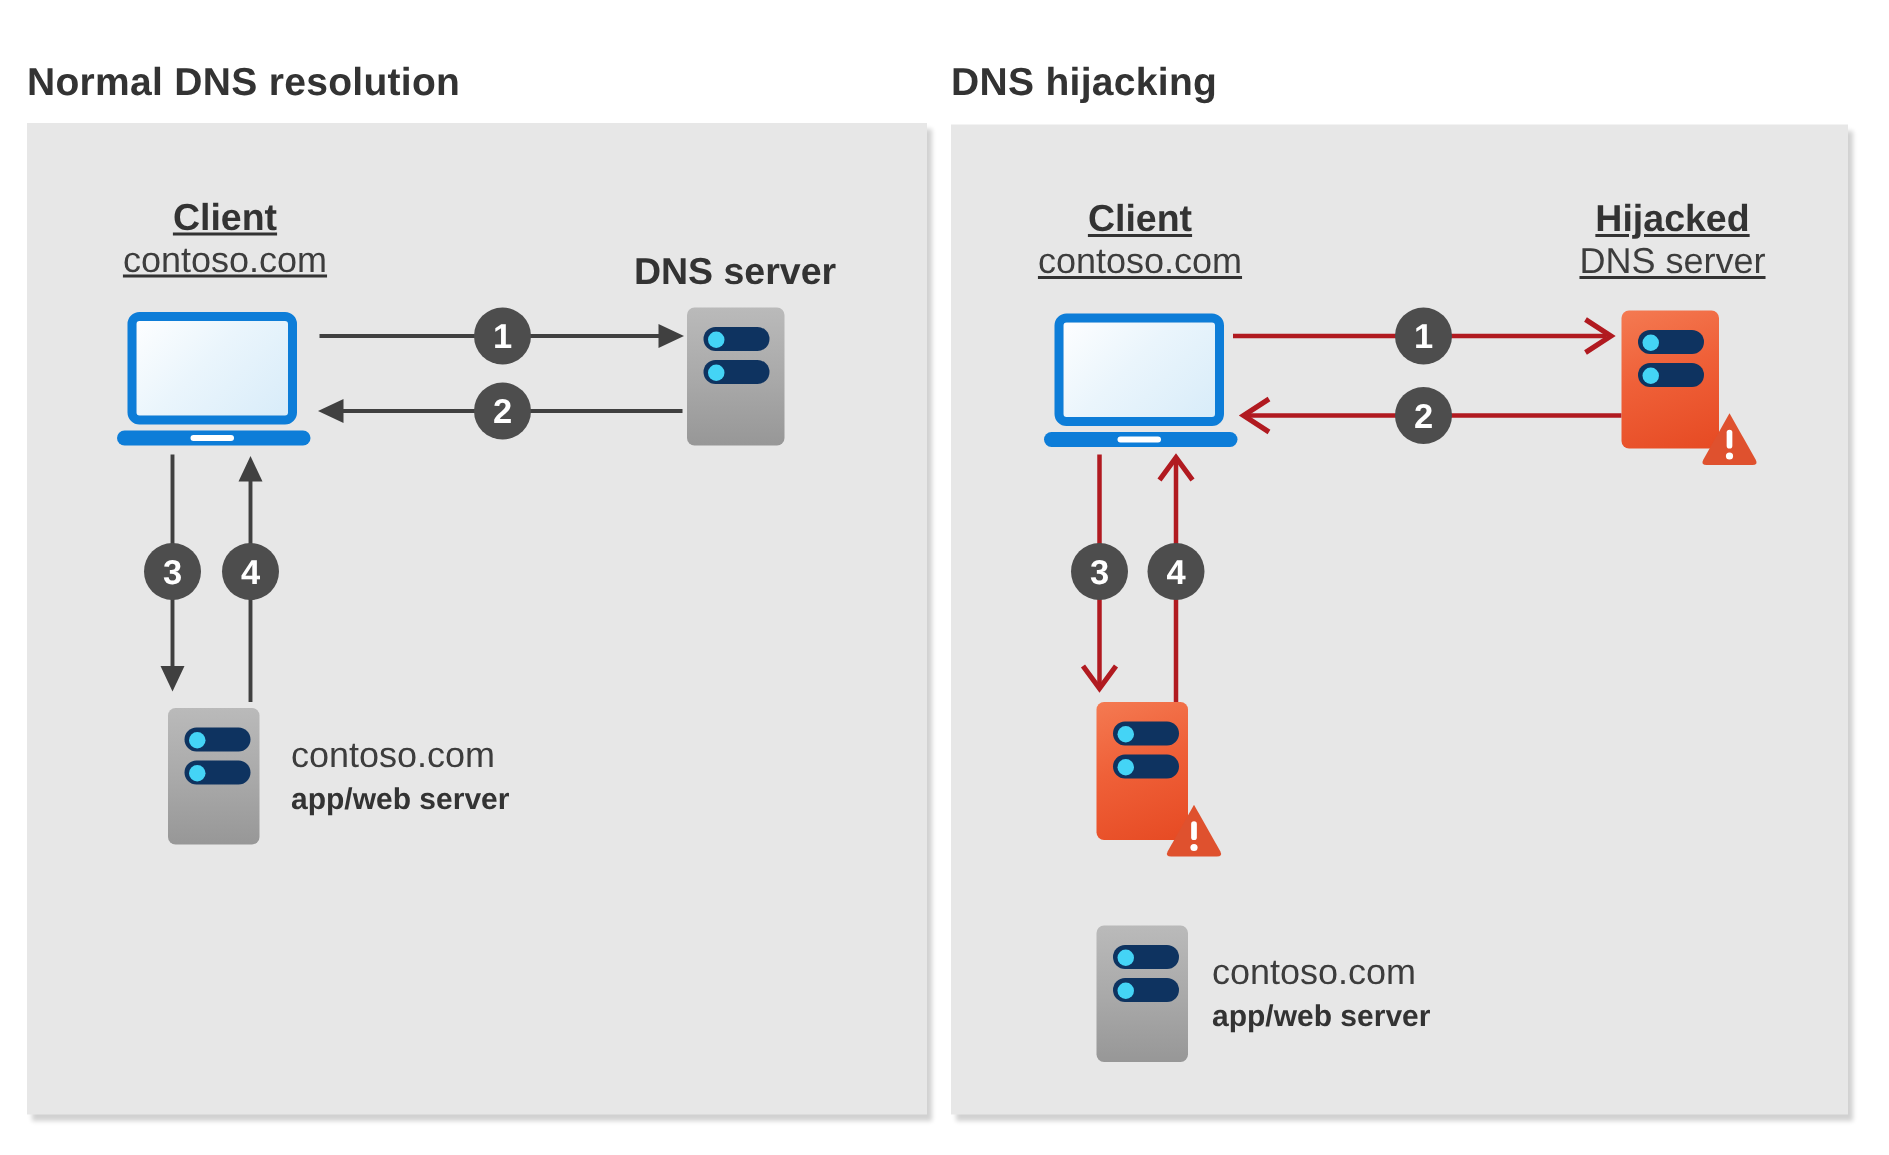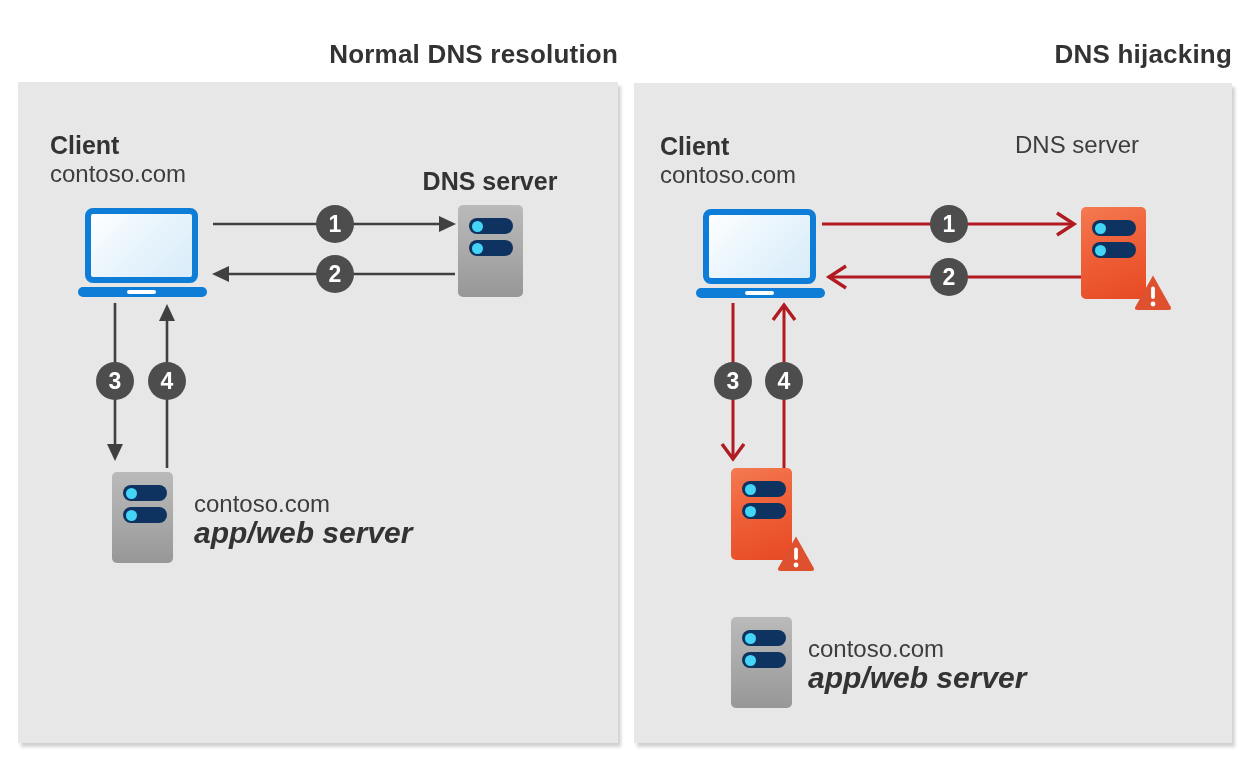--- a/index.html
+++ b/index.html
@@ -1,34 +1,34 @@
 <!DOCTYPE html>
 <html><head>
 <meta charset="utf-8">
 <style>
   html,body{margin:0;padding:0;}
   body{
     width:1259px;height:770px;position:relative;background:#ffffff;
     font-family:"Liberation Sans",sans-serif;color:#333;overflow:hidden;
   }
   .diagram-title{
-    position:absolute;top:39px;text-align:right;
+    position:absolute;top:39px;text-align:left;
     font-size:26px;font-weight:700;color:#333;letter-spacing:.2px;
   }
   .panel{
     position:absolute;top:82px;height:661px;background:#e7e7e7;
     box-shadow:3px 4px 3px rgba(0,0,0,.18);
   }
   .arrows{position:absolute;left:0;top:0;}
-  .node-label{position:absolute;text-align:left;}
+  .node-label{position:absolute;text-align:center;text-decoration:underline;}
   .node-label .l1{font-size:25px;font-weight:700;line-height:30px;color:#333;}
   .node-label .l2{font-size:24px;font-weight:400;line-height:27px;color:#3d3d3d;}
   .side-label{position:absolute;text-align:left;}
   .side-label .l1{font-size:24px;font-weight:400;line-height:29px;color:#3d3d3d;}
-  .side-label .l2{font-size:30px;font-weight:700;line-height:30px;color:#333;font-style:italic;}
+  .side-label .l2{font-size:20px;font-weight:700;line-height:30px;color:#333;}
   .single-label{position:absolute;font-size:25px;font-weight:700;color:#333;}
   
   .laptop-screen{
     position:absolute;box-sizing:border-box;border:6px solid #0d7dd8;border-radius:8px;
     background:linear-gradient(135deg,#fdfeff 0%,#eaf5fc 45%,#d8ecf9 100%);
   }
   .laptop-base{position:absolute;background:#0d7dd8;border-radius:5px;}
   .laptop-notch{position:absolute;background:#ffffff;border-radius:2px;}
   
   .server{position:absolute;border-radius:5px;}
@@ -146,20 +146,21 @@
     <div class="l1">Client</div>
     <div class="l2">contoso.com</div>
   </div>
 
   <div class="laptop-screen" style="left:69px;top:126px;width:113px;height:75px;"></div>
   <div class="laptop-base" style="left:62px;top:205px;width:129px;height:10px;">
     <div class="laptop-notch" style="left:49px;top:3px;width:29px;height:3.5px;"></div>
   </div>
 
   <div class="node-label" style="left:381px;top:48px;width:200px;">
+    <div class="l1">Hijacked</div>
     <div class="l2">DNS server</div>
   </div>
 
   <div class="server orange" style="left:447px;top:124px;width:65px;height:92px;">
     <div class="slot s1">
         <div class="dot"></div>
       </div>
     <div class="slot s2">
         <div class="dot"></div>
       </div>

